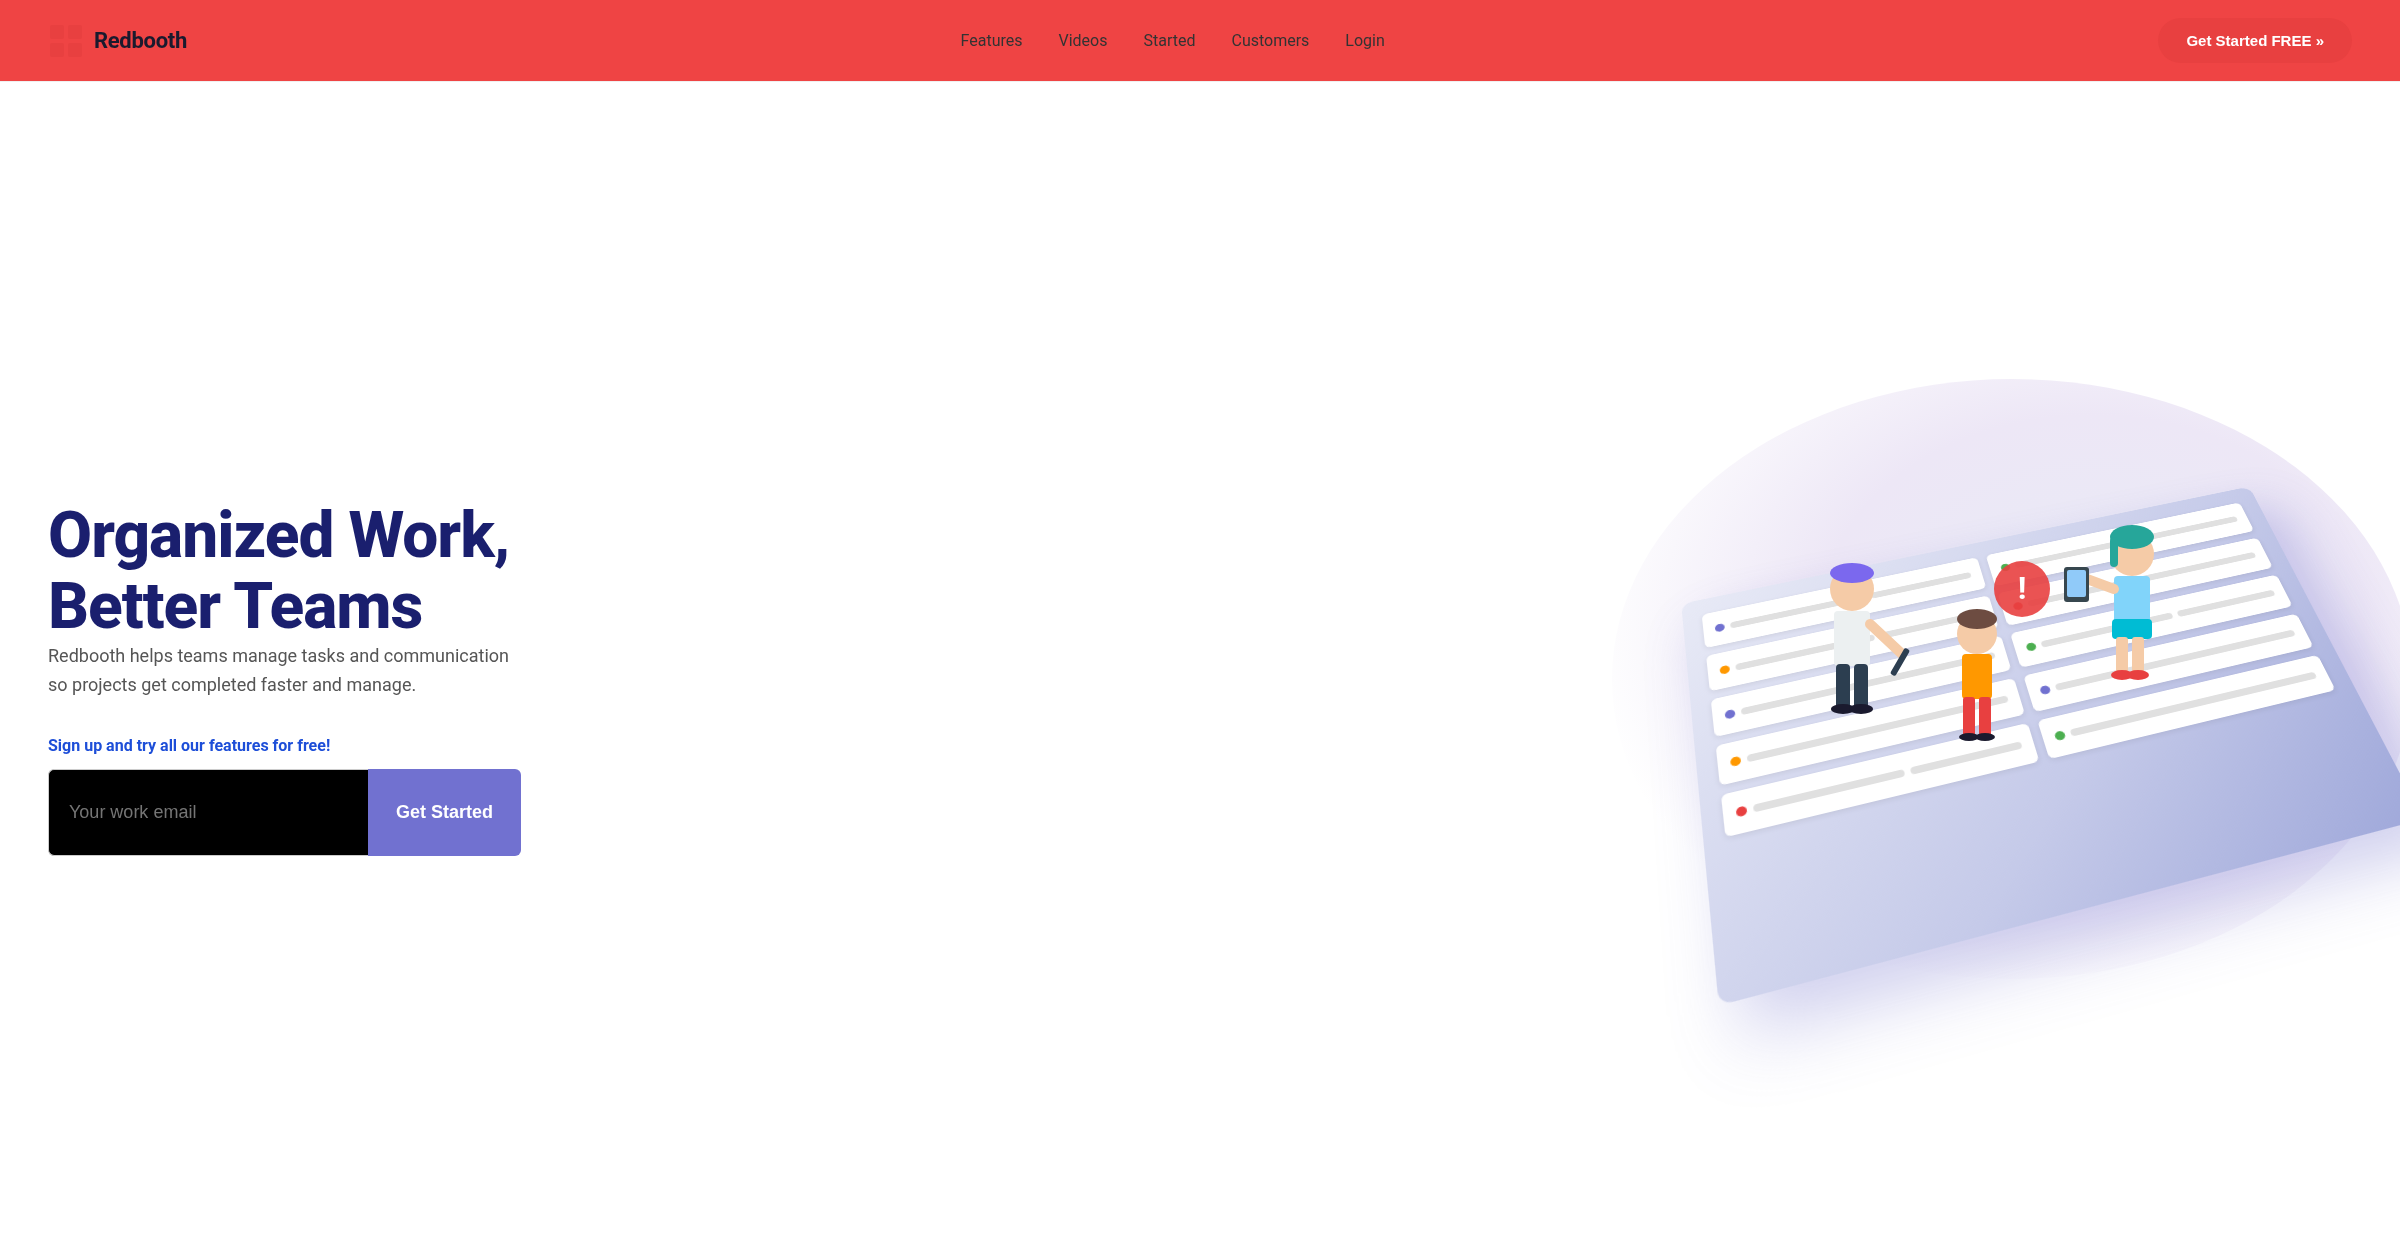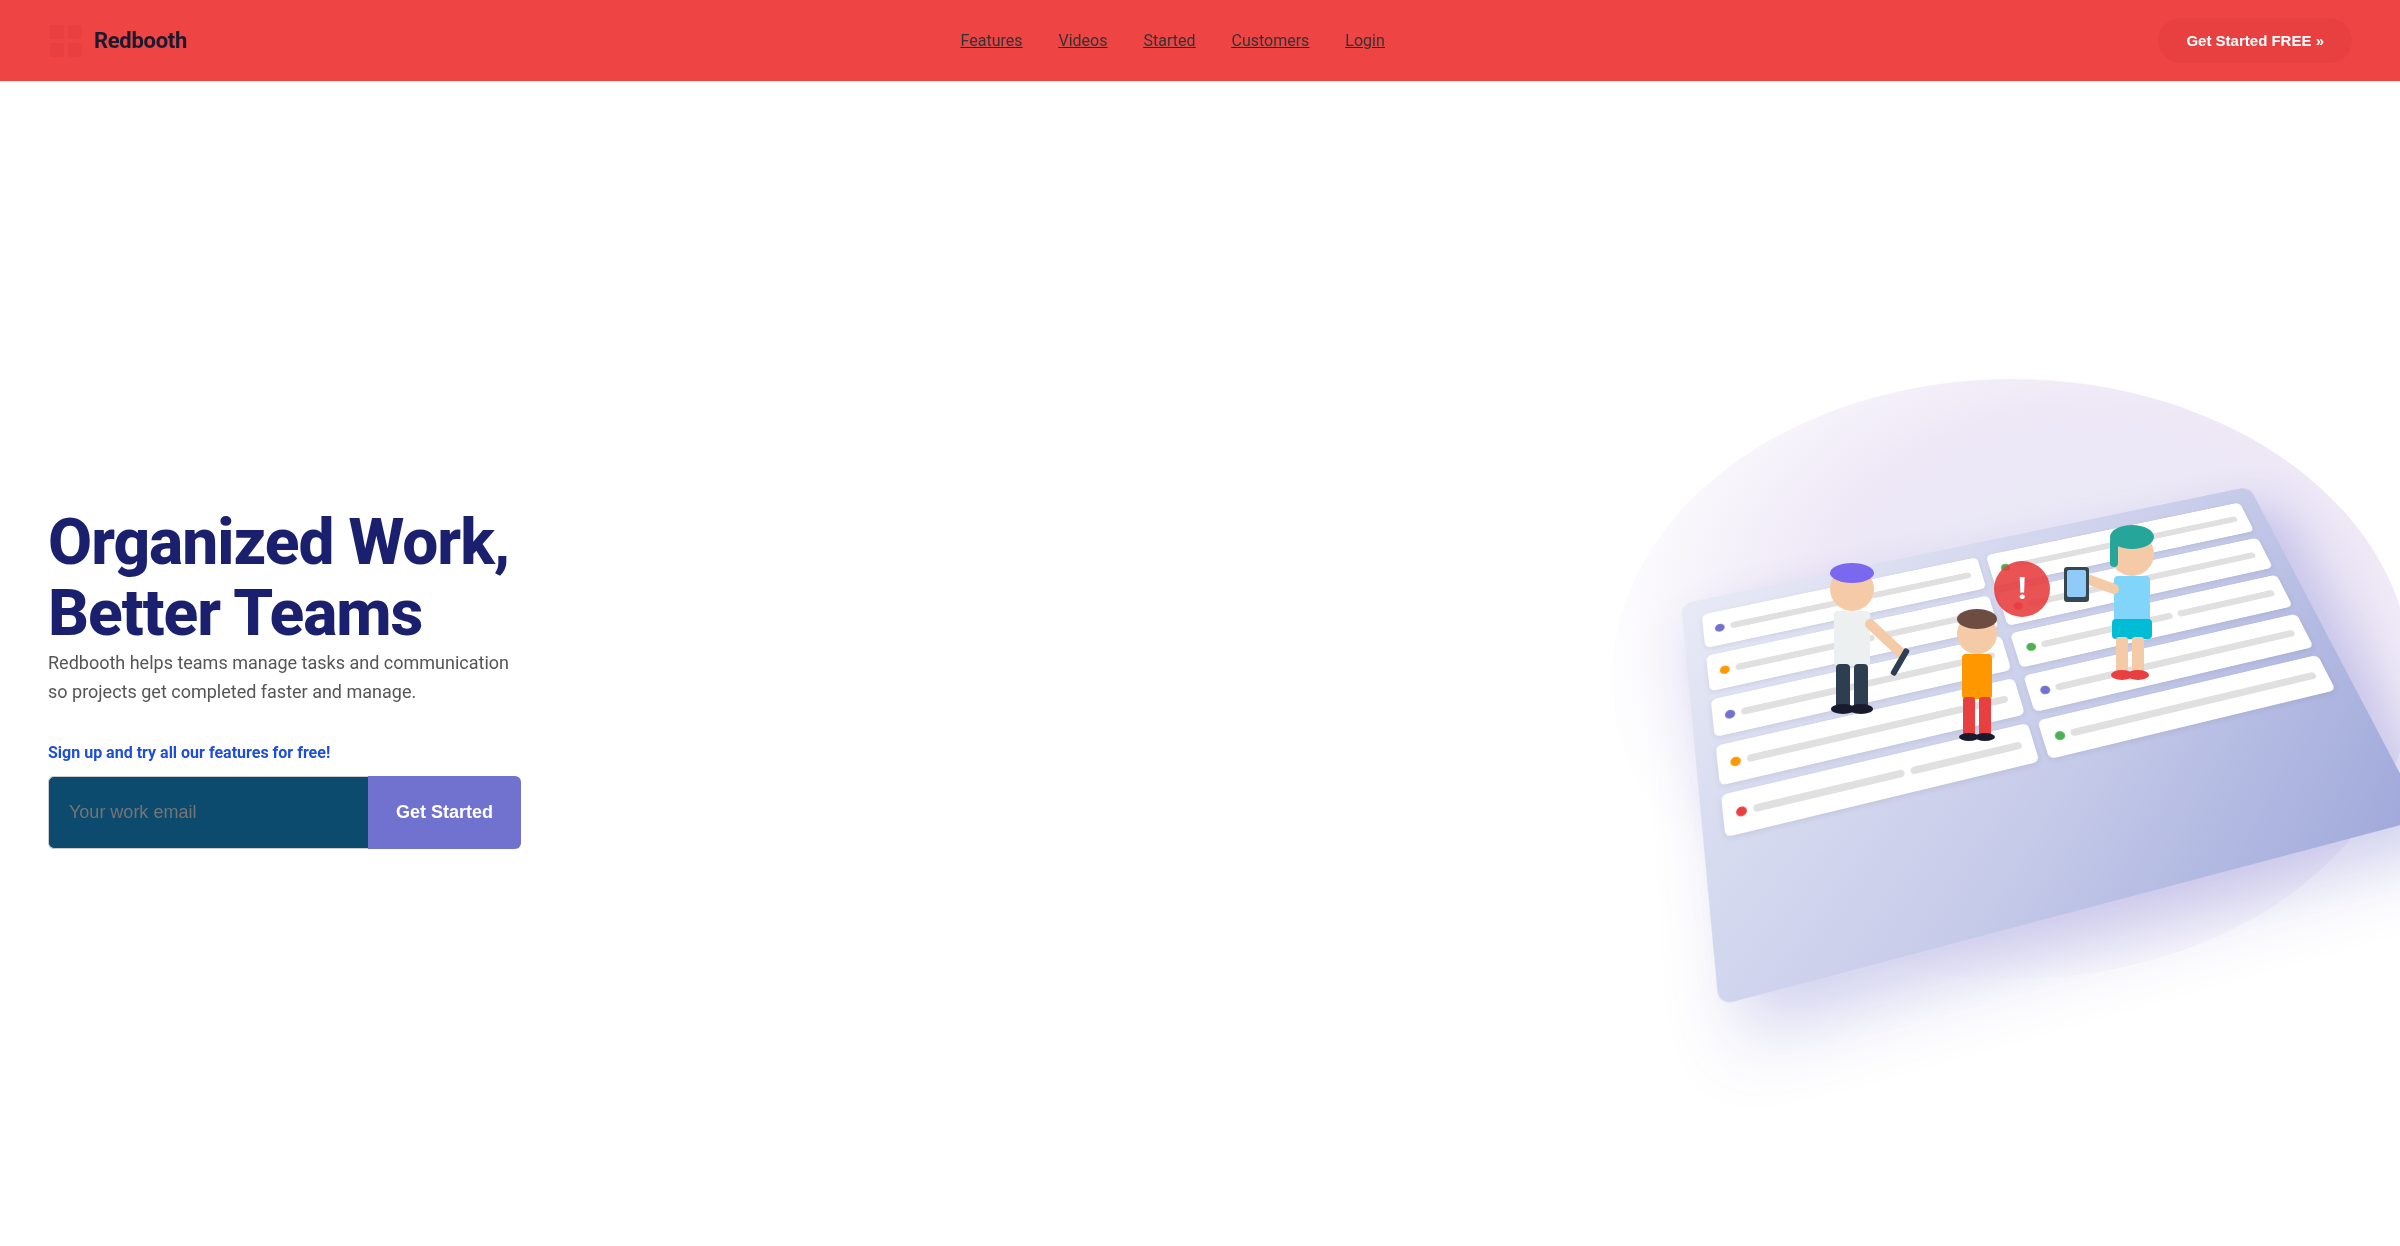--- a/index.html
+++ b/index.html
@@ -38,21 +38,20 @@
       font-weight: 700;
       color: #1a1a2e;
       letter-spacing: -0.3px;
     }
 
     .nav-links {
       display: flex;
       align-items: center;
       gap: 36px;
       list-style: none;
-      text-decoration: underline;
     }
 
     .nav-links li a {
       text-decoration: none;
       color: #333;
       font-size: 16px;
       font-weight: 400;
     }
 
     .btn-cta {
@@ -107,28 +106,28 @@
     }
 
     .signup-form {
       display: flex;
       gap: 0;
       align-items: stretch;
     }
 
     .email-input {
       width: 320px;
-      padding: 25px 20px;
+      padding: 32px 20px;
       font-size: 18px;
       color: #999;
       border: 1.5px solid #ccc;
       border-right: none;
       border-radius: 6px 0 0 6px;
       outline: none;
-      background: #0c4a6e;
+      background: #000000;
     }
 
     .btn-get-started {
       background: #7171d0;
       color: #fff;
       border: none;
       border-radius: 0 6px 6px 0;
       padding: 18px 28px;
       font-size: 18px;
       font-weight: 600;

